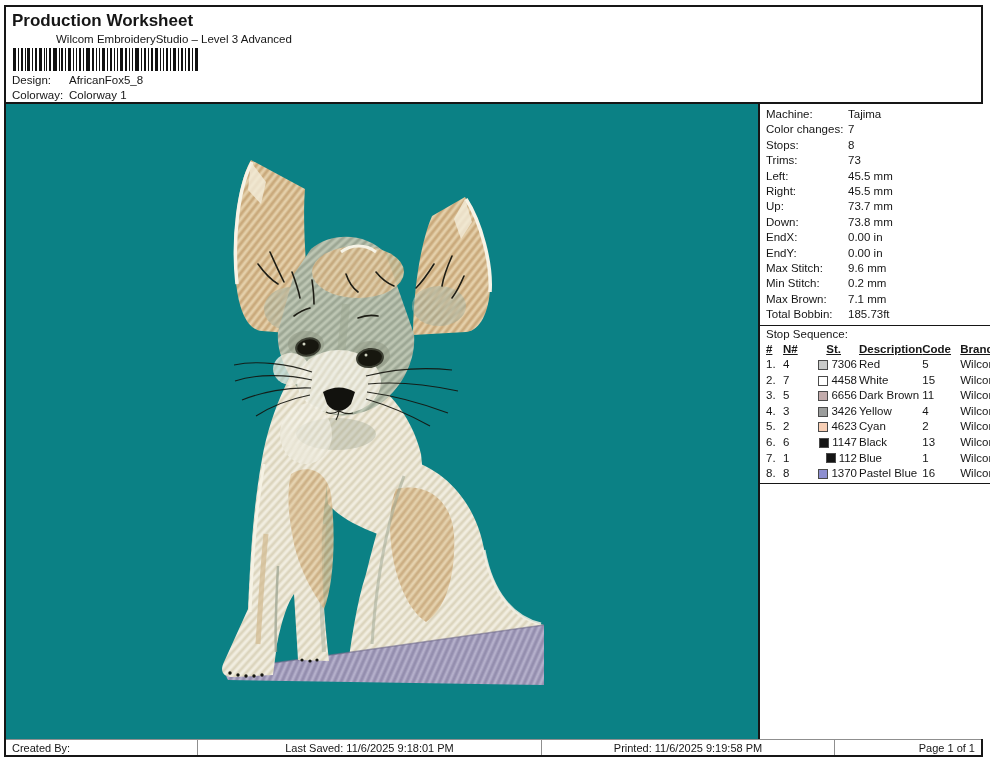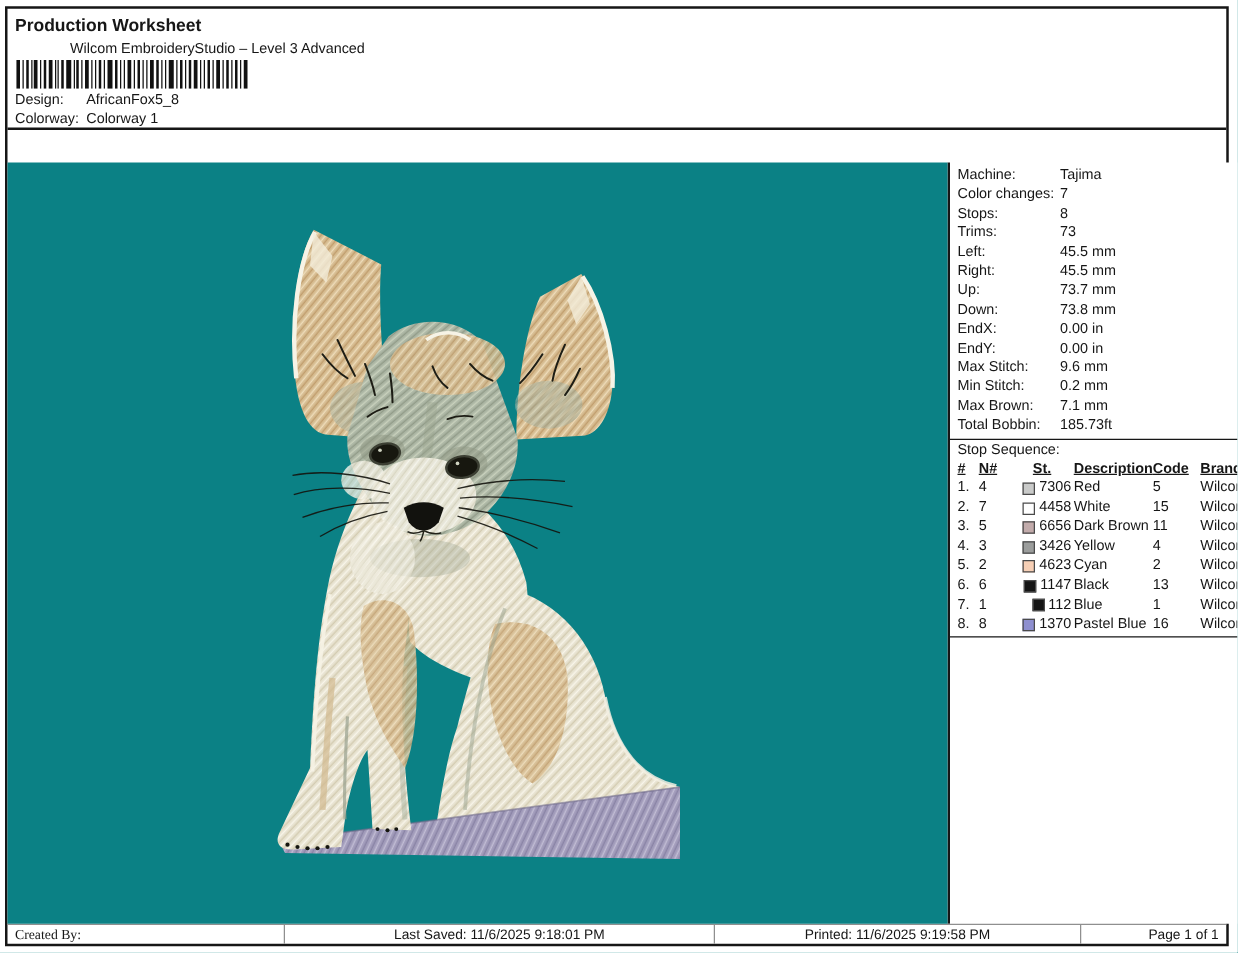--- a/index.html
+++ b/index.html
@@ -3,51 +3,51 @@
 <meta charset="utf-8">
 <style>
   html,body{margin:0;padding:0;background:#ffffff;}
   .page{position:relative;width:990px;height:762px;background:#ffffff;
         font-family:"Liberation Sans", sans-serif;color:#161616;overflow:hidden;}
   .frame{position:absolute;left:4px;top:5px;width:979px;height:752px;
          border:2px solid #161616;box-sizing:border-box;display:flex;flex-direction:column;background:#fff;}
   
   .hdr{height:97px;display:flex;border-bottom:2px solid #161616;box-sizing:border-box;}
   .hdr-left{flex:1;padding:1px 8px 0 6px;overflow:hidden;}
-  .title{font-size:14px;font-weight:bold;line-height:21px;margin-top:2px;}
+  .title{font-size:17px;font-weight:bold;line-height:21px;margin-top:2px;}
   .subtitle{font-size:11.5px;line-height:14px;margin-top:1px;margin-left:44px;}
   .barcode{display:block;margin:2px 0 2px 1px;}
   .kvrow{font-size:11.5px;line-height:15px;}
   .kvrow .k{display:inline-block;width:57px;}
   .hdr-right{width:93px;border-left:2px solid #161616;box-sizing:border-box;padding:4px 0 0 5px;}
   .stat{font-size:11px;line-height:15.4px;white-space:nowrap;}
   .stat .k{display:inline-block;width:45px;}
   
-  .main{flex:1;display:flex;min-height:0;margin-top:26px;}
+  .main{flex:1;display:flex;min-height:0;}
   .canvas{width:752px;background:#0b8185;position:relative;flex:none;}
   .canvas svg{display:block;width:100%;height:100%;}
   .panel{flex:1;border-left:2px solid #161616;box-sizing:border-box;font-size:11.5px;
          display:flex;flex-direction:column;background:#fff;}
   .mwrap{padding:3px 0 2px 0;}
   .mrow{display:flex;line-height:15.4px;padding-left:6px;white-space:nowrap;}
   .mrow .k{width:82px;flex:none;}
   .stoplabel{border-top:1.5px solid #161616;line-height:16px;padding-left:6px;}
   .stable{border-bottom:1.5px solid #161616;padding:0 2px 1px 6px;}
   .trow{display:grid;grid-template-columns:17px 24px 52px 1fr 30px 50px;line-height:15.55px;align-items:center;}
   .trow .h{font-weight:bold;text-decoration:underline;}
   .c-st{display:flex;justify-content:flex-end;align-items:center;gap:3px;padding-right:2px;}
   .c-st.h{display:block;text-align:right;padding-right:18px;}
   .c-code{text-align:left;padding-right:2px;}
   .c-brand{padding-left:8px;}
   .swatch{display:inline-block;width:10px;height:10px;border:1px solid #4a4a4a;box-sizing:border-box;flex:none;}
   
   .footer{height:16px;display:flex;font-size:11px;border-top:1px solid #8f8f8f;box-sizing:border-box;}
   .fcell{border-right:1px solid #8f8f8f;box-sizing:border-box;line-height:14px;padding:1px 6px 0 6px;
          white-space:nowrap;overflow:hidden;}
-  .f1{width:222px;font-family:Liberation Serif, serif;}
+  .f1{width:192px;}
   .f2{width:344px;text-align:center;}
   .f3{width:293px;text-align:center;}
   .f4{flex:1;text-align:right;border-right:none;}
 </style>
 </head>
 <body>
 
 <div class="page">
   <div class="frame">
 

